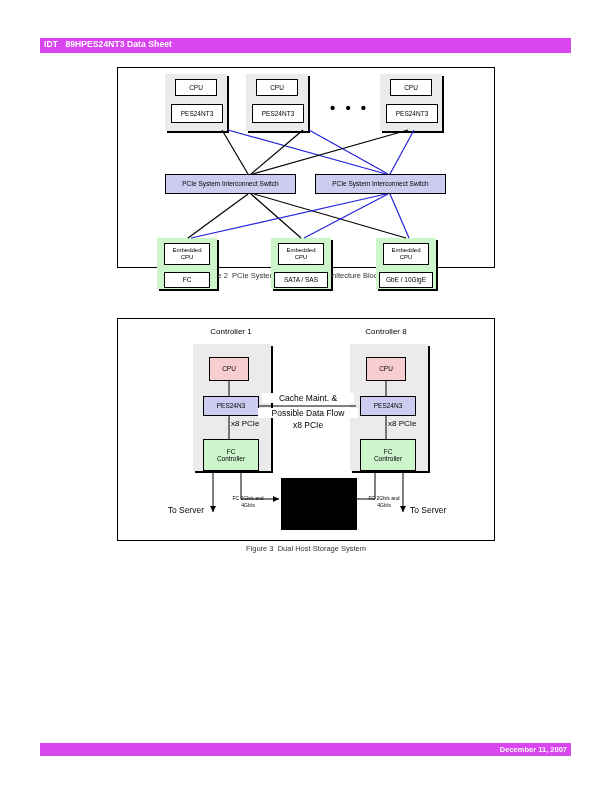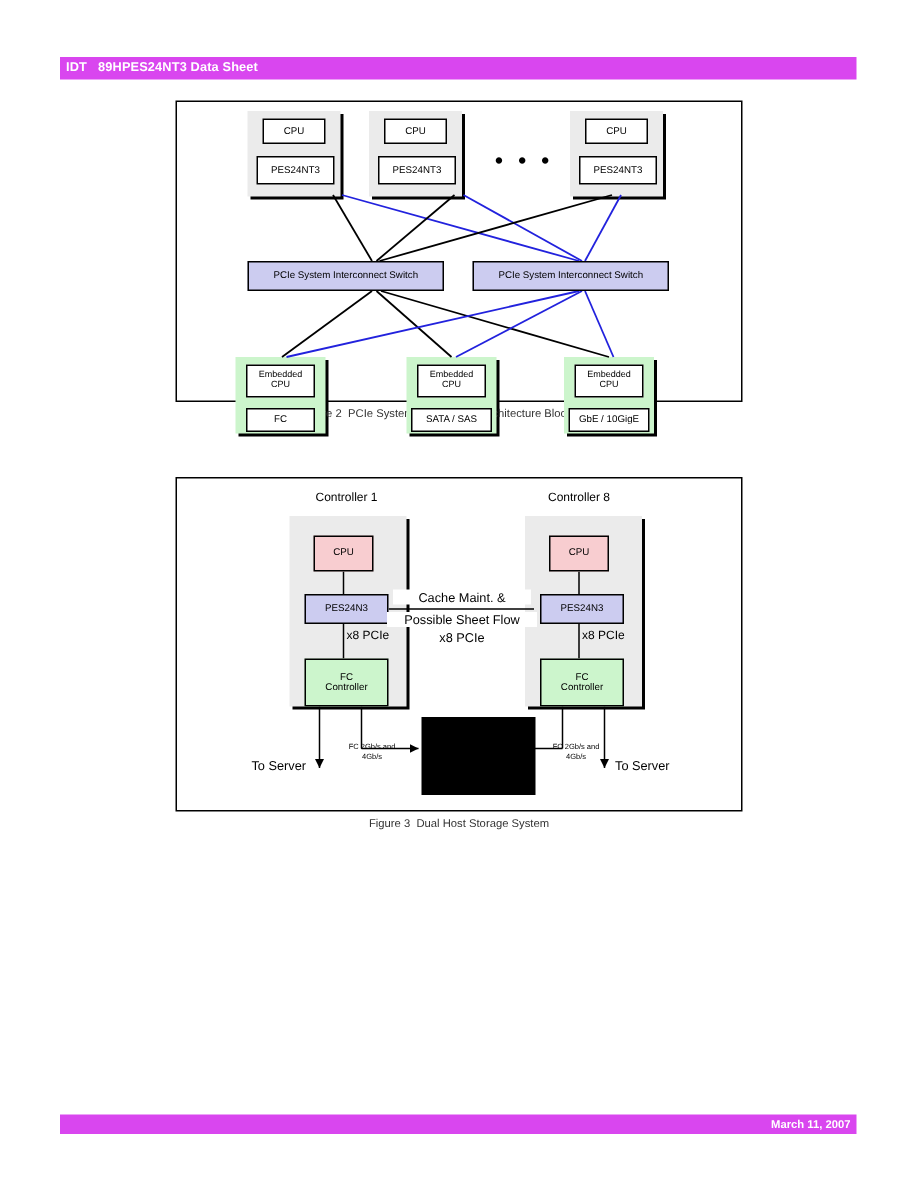--- a/index.html
+++ b/index.html
@@ -247,31 +247,31 @@
   <div class="group-shadow" style="left:234px; top:27px; width:78px; height:127px;"></div>
   <div class="group-box" style="left:232px; top:25px; width:78px; height:127px;"></div>
 
   <div class="node pink" style="left:248px; top:38px; width:40px; height:24px; font-size:6.5px;">CPU</div>
   <div class="node lavender" style="left:242px; top:77px; width:56px; height:20px; font-size:6.5px;">PES24N3</div>
   <div class="label" style="left:270px; top:100px; width:60px; font-size:8px; text-align:left;">x8 PCIe</div>
   <div class="node green" style="left:242px; top:120px; width:56px; height:32px; font-size:6.5px;">FC
 Controller</div>
 
   <div class="label" style="left:144px; top:74px; width:92px; font-size:8.5px; background:#ffffff;">Cache Maint. &amp;</div>
-  <div class="label" style="left:140px; top:89px; width:100px; font-size:8.5px; background:#ffffff;">Possible Sheet Flow</div>
+  <div class="label" style="left:140px; top:89px; width:100px; font-size:8.5px; background:#ffffff;">Possible Data Flow</div>
   <div class="label" style="left:140px; top:101px; width:100px; font-size:8.5px;">x8 PCIe</div>
 
   <div class="group-shadow" style="left:163px; top:159px; width:76px; height:52px;"></div>
 
   <div class="label" style="left:100px; top:176px; width:60px; font-size:5px; line-height:1.3;">FC 2Gb/s and
 4Gb/s</div>
   <div class="label" style="left:236px; top:176px; width:60px; font-size:5px; line-height:1.3;">FC 2Gb/s and
 4Gb/s</div>
 
   <div class="label" style="left:26px; top:186px; width:60px; font-size:8.5px; text-align:right;">To Server</div>
   <div class="label" style="left:292px; top:186px; width:60px; font-size:8.5px; text-align:left;">To Server</div>
 </div>
 
 <div class="caption" id="figure3-caption">Figure 3  Dual Host Storage System</div>
 
 <div class="bar" id="footer-bar">
-  <div id="footer-date">March 11, 2007</div>
+  <div id="footer-date">December 11, 2007</div>
 </div>
 
 </body></html>

